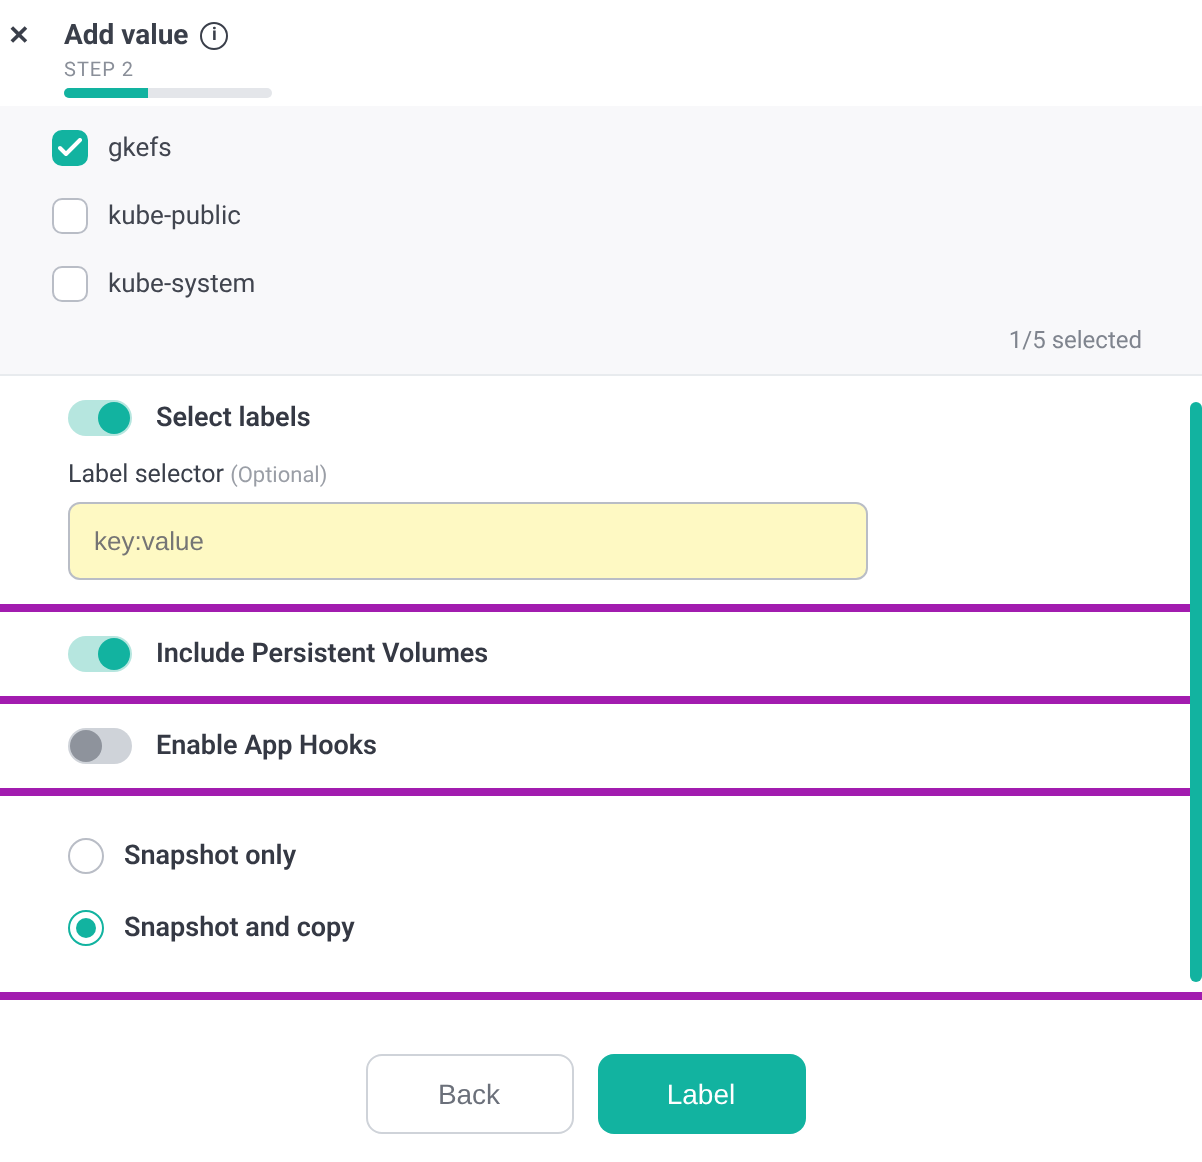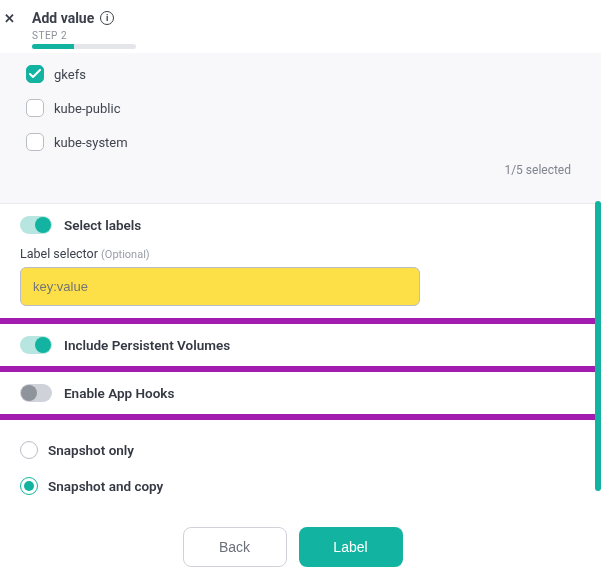--- a/index.html
+++ b/index.html
@@ -9,39 +9,39 @@
   .close { position: absolute; left: 4px; top: 12px; font-size: 13px; font-weight: 700; cursor: pointer; line-height: 1; }
   .title-row { display: flex; align-items: center; gap: 6px; margin-left: 14px; }
   .title { font-weight: 700; font-size: 14px; }
   .info-ico { width: 14px; height: 14px; border: 1.3px solid #3a3f4a; border-radius: 50%; display: inline-flex; align-items: center; justify-content: center; font-size: 9px; font-weight: 700; }
   .step { font-size: 10px; letter-spacing: 0.5px; color: #8a8f99; margin-left: 14px; margin-top: 4px; }
   .progress { width: 104px; height: 5px; background: #e4e6ea; border-radius: 3px; margin-left: 14px; margin-top: 3px; overflow: hidden; }
   .progress-fill { height: 100%; background: #12b3a0; width: 40%; }
   .scroll-area { flex: 1; overflow-y: auto; position: relative; }
   .thumb { position: absolute; right: 0; top: 148px; width: 6px; height: 290px; background: #12b3a0; border-radius: 3px; }
   .panel { padding: 0; }
-  .ns-block { background: #f8f8fa; padding: 4px 26px 24px 26px; border-bottom: 1px solid #e8ebee; }
+  .ns-block { background: #f8f8fa; padding: 4px 26px 8px 26px; border-bottom: 1px solid #e8ebee; }
   .ns-row { display: flex; align-items: center; gap: 10px; padding: 8px 0; }
   .cb { width: 18px; height: 18px; border: 1.5px solid #b9bdc6; border-radius: 5px; display: inline-flex; align-items: center; justify-content: center; background: #fff; cursor: pointer; flex-shrink: 0; }
   .cb.checked { background: #12b3a0; border-color: #12b3a0; }
   .cb.checked svg { stroke: #fff; }
   .ns-label { font-size: 13px; color: #41454f; }
   .sel-count { text-align: right; font-size: 12px; color: #7f848e; padding: 4px 4px 2px 0; }
-  .section { padding: 12px 20px; border-bottom: 6px solid #a21caf; }
+  .section { padding: 12px 34px; border-bottom: 4px solid #a21caf; }
   .section.no-pad-bottom { padding-bottom: 14px; }
   .tog-row { display: flex; align-items: center; gap: 12px; }
   .tog { width: 32px; height: 18px; border-radius: 9px; background: #cfd3d9; position: relative; cursor: pointer; flex-shrink: 0; }
   .tog .knob { width: 16px; height: 16px; background: #fff; border-radius: 50%; position: absolute; top: 1px; left: 1px; box-shadow: 0 1px 2px rgba(0,0,0,.2); transition: left .1s; }
   .tog.on { background: #b6e6df; }
   .tog.on .knob { left: 15px; background: #12b3a0; box-shadow: none; }
   .tog.off .knob { background: #8e939c; box-shadow: none; }
   .tog-label { font-weight: 600; font-size: 13.5px; color: #353944; }
   .field-label { font-size: 12.5px; color: #3a3f4a; margin-top: 12px; }
   .opt { font-size: 11px; color: #9a9ea6; font-weight: 400; text-align: center; }
-  .text-input { width: 400px; max-width: 100%; margin-top: 6px; border: 1px solid #b9bdc6; border-radius: 6px; padding: 11px 12px; font-size: 13px; color: #7a7e86; outline: none; background: #fde047; }
+  .text-input { width: 400px; max-width: 100%; margin-top: 6px; border: 1px solid #b9bdc6; border-radius: 6px; padding: 11px 12px; font-size: 13px; color: #7a7e86; outline: none; background: #fef9c3; }
   .radio-row { display: flex; align-items: center; gap: 10px; padding: 9px 0; }
   .radio { width: 18px; height: 18px; border: 1.5px solid #b9bdc6; border-radius: 50%; display: inline-flex; align-items: center; justify-content: center; cursor: pointer; flex-shrink: 0; }
   .radio.sel { border-color: #12b3a0; }
   .radio.sel .dot { width: 10px; height: 10px; border-radius: 50%; background: #12b3a0; }
   .radio-label { font-size: 13.5px; font-weight: 600; color: #353944; }
   .footer { display: flex; justify-content: center; gap: 12px; padding: 14px 30px 14px 14px; background: #fff; }
   .btn { min-width: 104px; height: 40px; border-radius: 8px; font-size: 14px; font-weight: 500; display: inline-flex; align-items: center; justify-content: center; cursor: pointer; border: none; }
   .btn.secondary { background: #fff; border: 1px solid #cfd3d9; color: #6b707a; }
   .btn.primary { background: #12b3a0; color: #fff; }
 </style>

